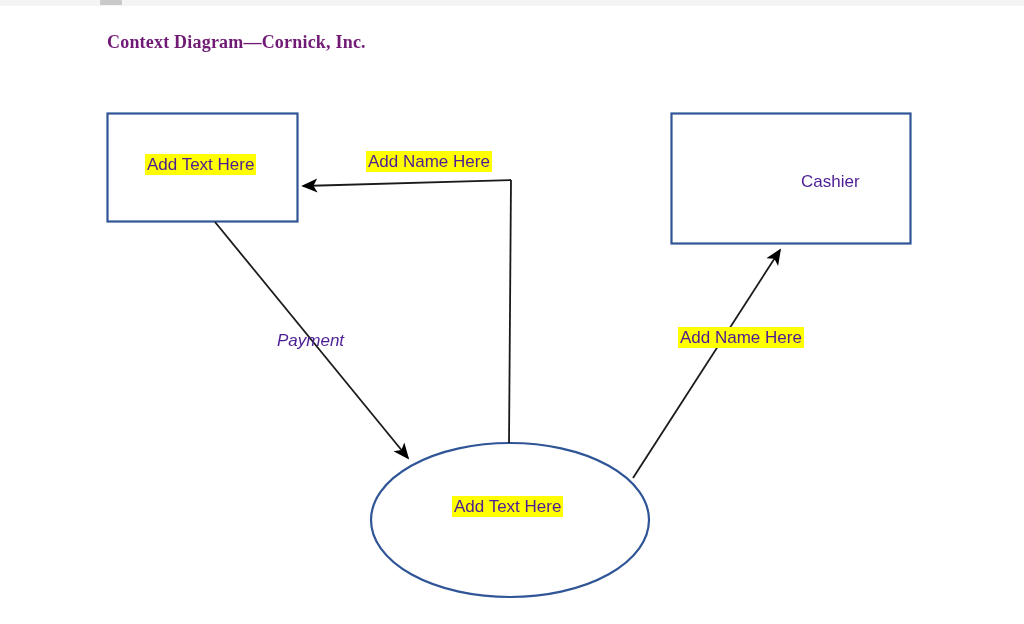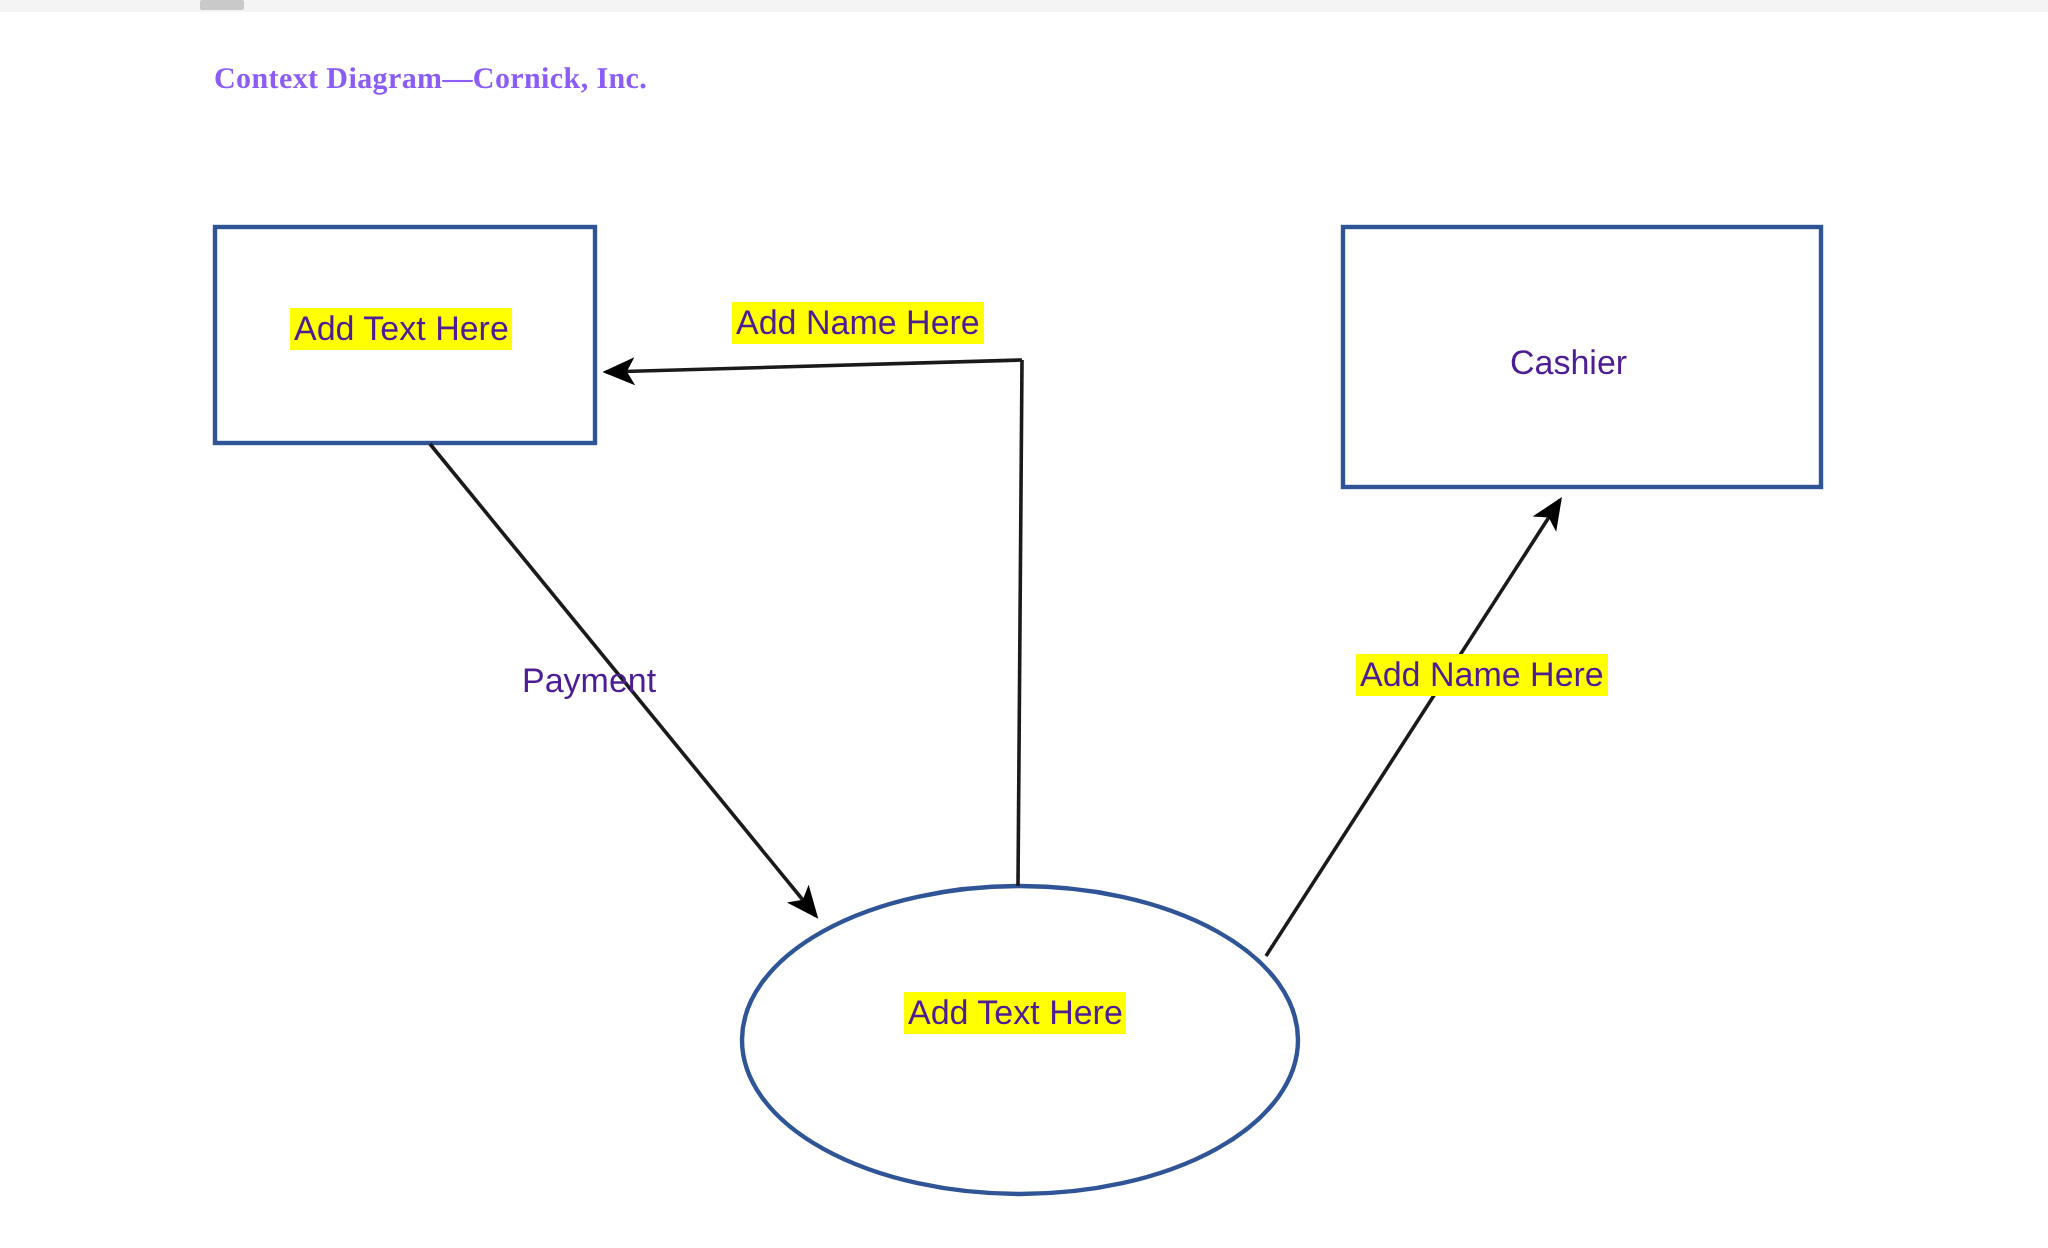--- a/index.html
+++ b/index.html
@@ -40,22 +40,22 @@
     background: #ffffff;
   }
 
   
   .page-title {
     position: absolute;
     left: 107px;
     top: 26px;
     font-family: "Liberation Serif", serif;
     font-weight: bold;
-    font-size: 15px;
-    color: #8b5cf6;
+    font-size: 18px;
+    color: #701a75;
     letter-spacing: 0.2px;
     white-space: nowrap;
   }
 
   
   .diagram-svg {
     position: absolute;
     left: 0; top: 0;
     width: 1024px;
     height: 618px;
@@ -72,23 +72,23 @@
   }
   .hl {
     background: #ffff00;
     padding: 1px 2px;
   }
   .plain {
     background: transparent;
   }
 
   .lbl-left-box   { left: 145px; top: 149px; }
-  .lbl-cashier    { left: 755px; top: 166px; }
+  .lbl-cashier    { left: 801px; top: 166px; }
   .lbl-top-flow   { left: 366px; top: 146px; }
-  .lbl-payment    { left: 261px; top: 325px; }
+  .lbl-payment    { left: 277px; top: 325px; font-style: italic; }
   .lbl-right-flow { left: 678px; top: 322px; }
   .lbl-ellipse    { left: 452px; top: 491px; }
 </style>
 </head>
 <body>
 
 <div class="top-strip">
   <div class="top-marker"></div>
 </div>
 

